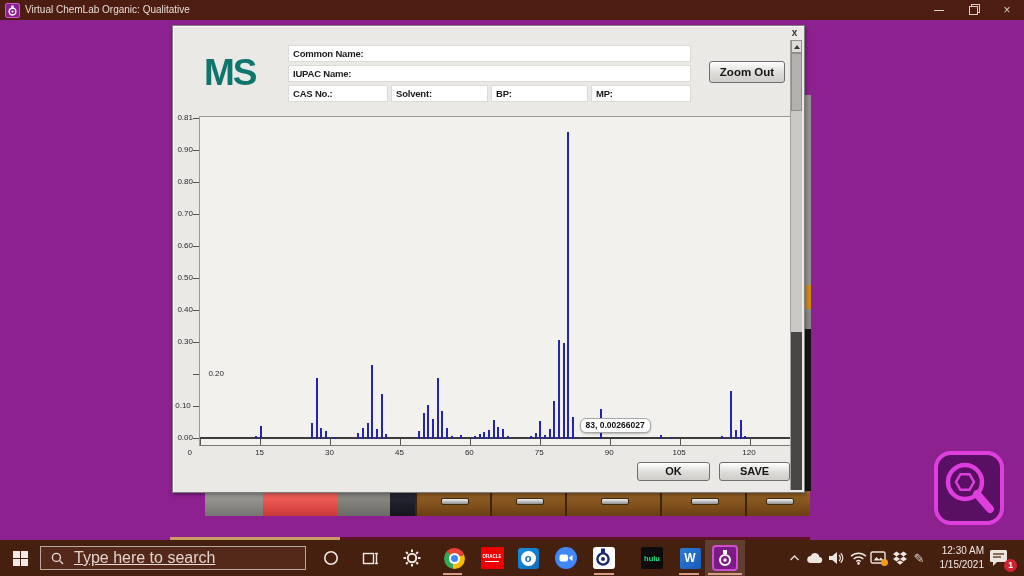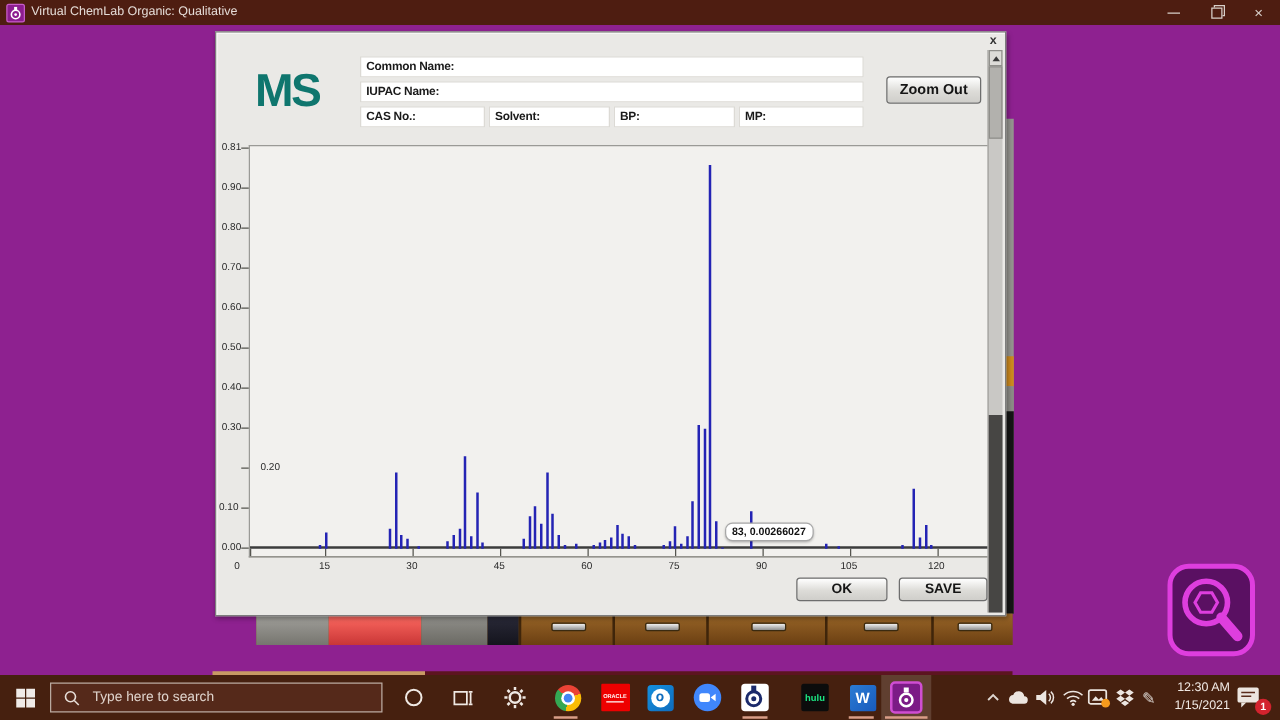--- a/index.html
+++ b/index.html
@@ -77,21 +77,21 @@
   
   .maglens{position:absolute;left:928px;top:448px;width:82px;height:82px;z-index:20;}
   
   .taskbar{position:absolute;left:0;top:540px;width:1024px;height:36px;background:#46200f;z-index:40;}
   .tb-item{position:absolute;top:0;height:36px;display:flex;align-items:center;justify-content:center;}
   .startbtn{left:0;width:40px;}
   .winlogo{display:grid;grid-template-columns:7px 7px;grid-template-rows:7px 7px;gap:1px;}
   .winlogo span{background:#f0ebe8;}
   .searchbox{position:absolute;left:40px;top:6px;width:266px;height:24px;background:#55291a;border:1px solid #b9a99f;box-sizing:border-box;display:flex;align-items:center;}
   .searchbox svg{margin:0 8px 0 10px;}
-  .searchbox input{background:transparent;border:none;outline:none;color:#e7ddd7;font-size:11px;width:200px;font-family:"Liberation Sans",sans-serif;}
+  .searchbox input{background:transparent;border:none;outline:none;color:#e7ddd7;font-size:16px;width:200px;font-family:"Liberation Sans",sans-serif;text-decoration:underline;}
   .searchbox input::placeholder{color:#e0d4cd;opacity:1;}
   .tile{border-radius:2px;display:flex;align-items:center;justify-content:center;}
   .oracle{width:23px;height:22px;background:#ee0000;color:#fff;font-size:4.5px;font-weight:bold;text-align:center;line-height:5px;border-radius:1px;flex-direction:column;display:flex;justify-content:center;}
   .oracle i{display:block;width:14px;height:1px;background:#fff;margin:2px auto 0;}
   .hulu{width:22px;height:22px;background:#0c0c0c;color:#1ce783;font-weight:bold;font-size:7.5px;letter-spacing:0;}
   .wordtile{width:21px;height:21px;background:linear-gradient(135deg,#2b7cd3,#185abd);color:#fff;font-weight:bold;font-size:12px;}
   .outlook{width:21px;height:21px;background:linear-gradient(135deg,#1490df,#0f6cbd);border-radius:3px;position:relative;}
   .outlook b{position:absolute;left:3px;top:3px;width:15px;height:15px;background:#fff;border-radius:50%;color:#0f6cbd;font-size:11px;font-weight:bold;text-align:center;line-height:15px;}
   .zoomapp{width:22px;height:22px;background:#4087fc;border-radius:50%;position:relative;}
   .chemwhite{width:22px;height:22px;background:#fff;border-radius:3px;}

